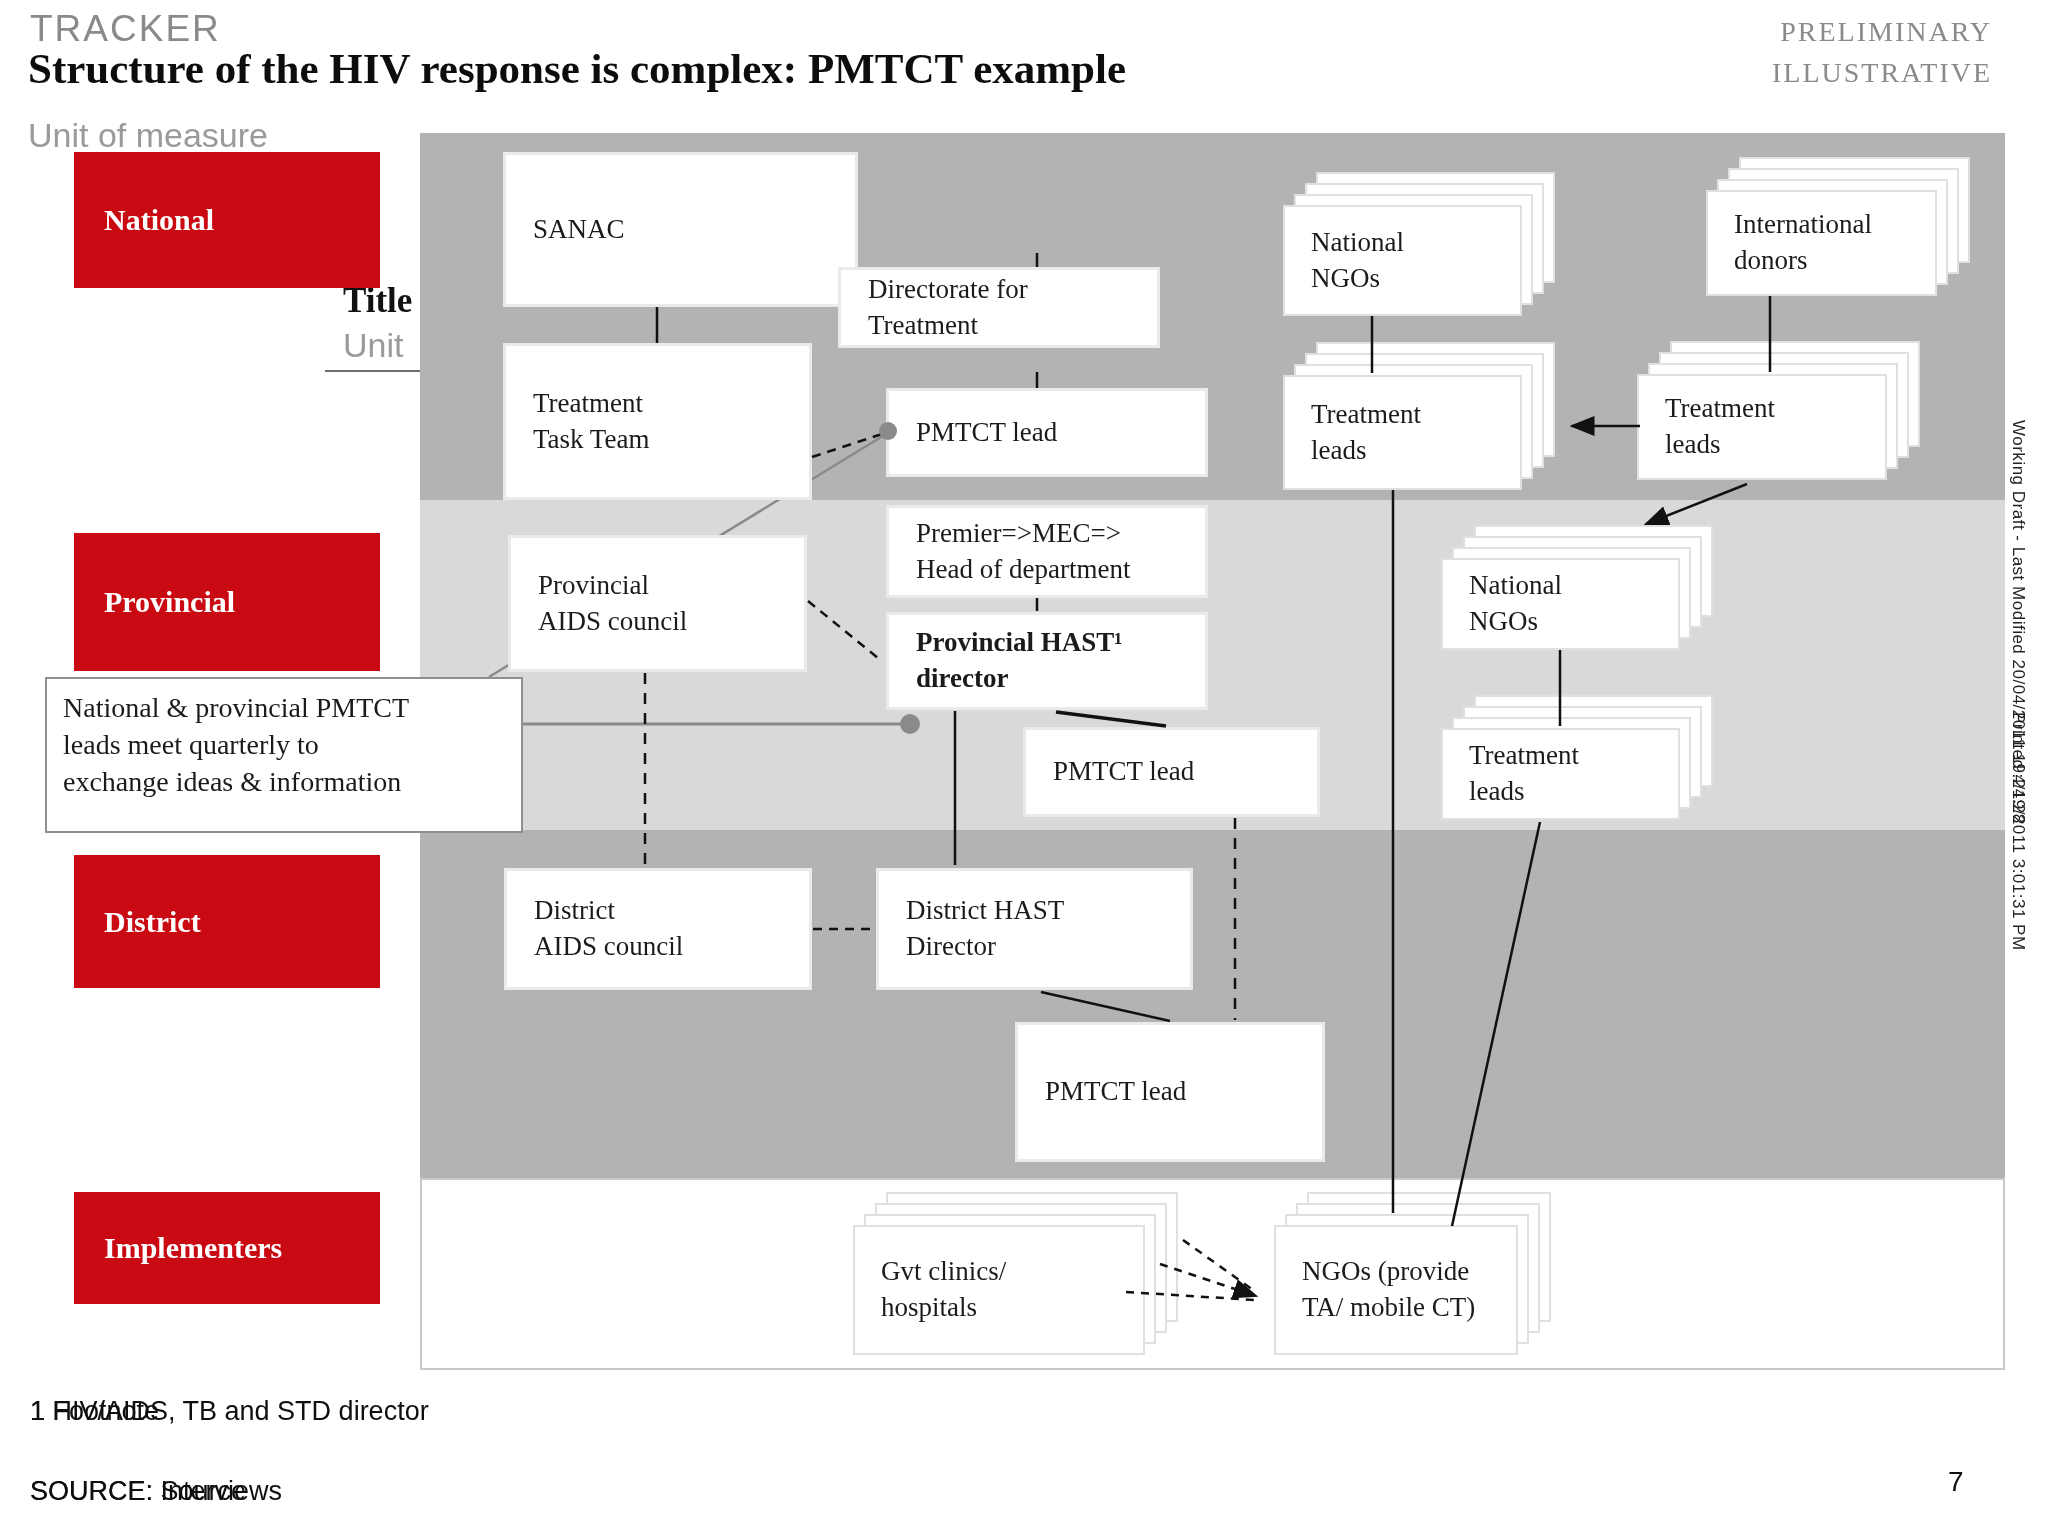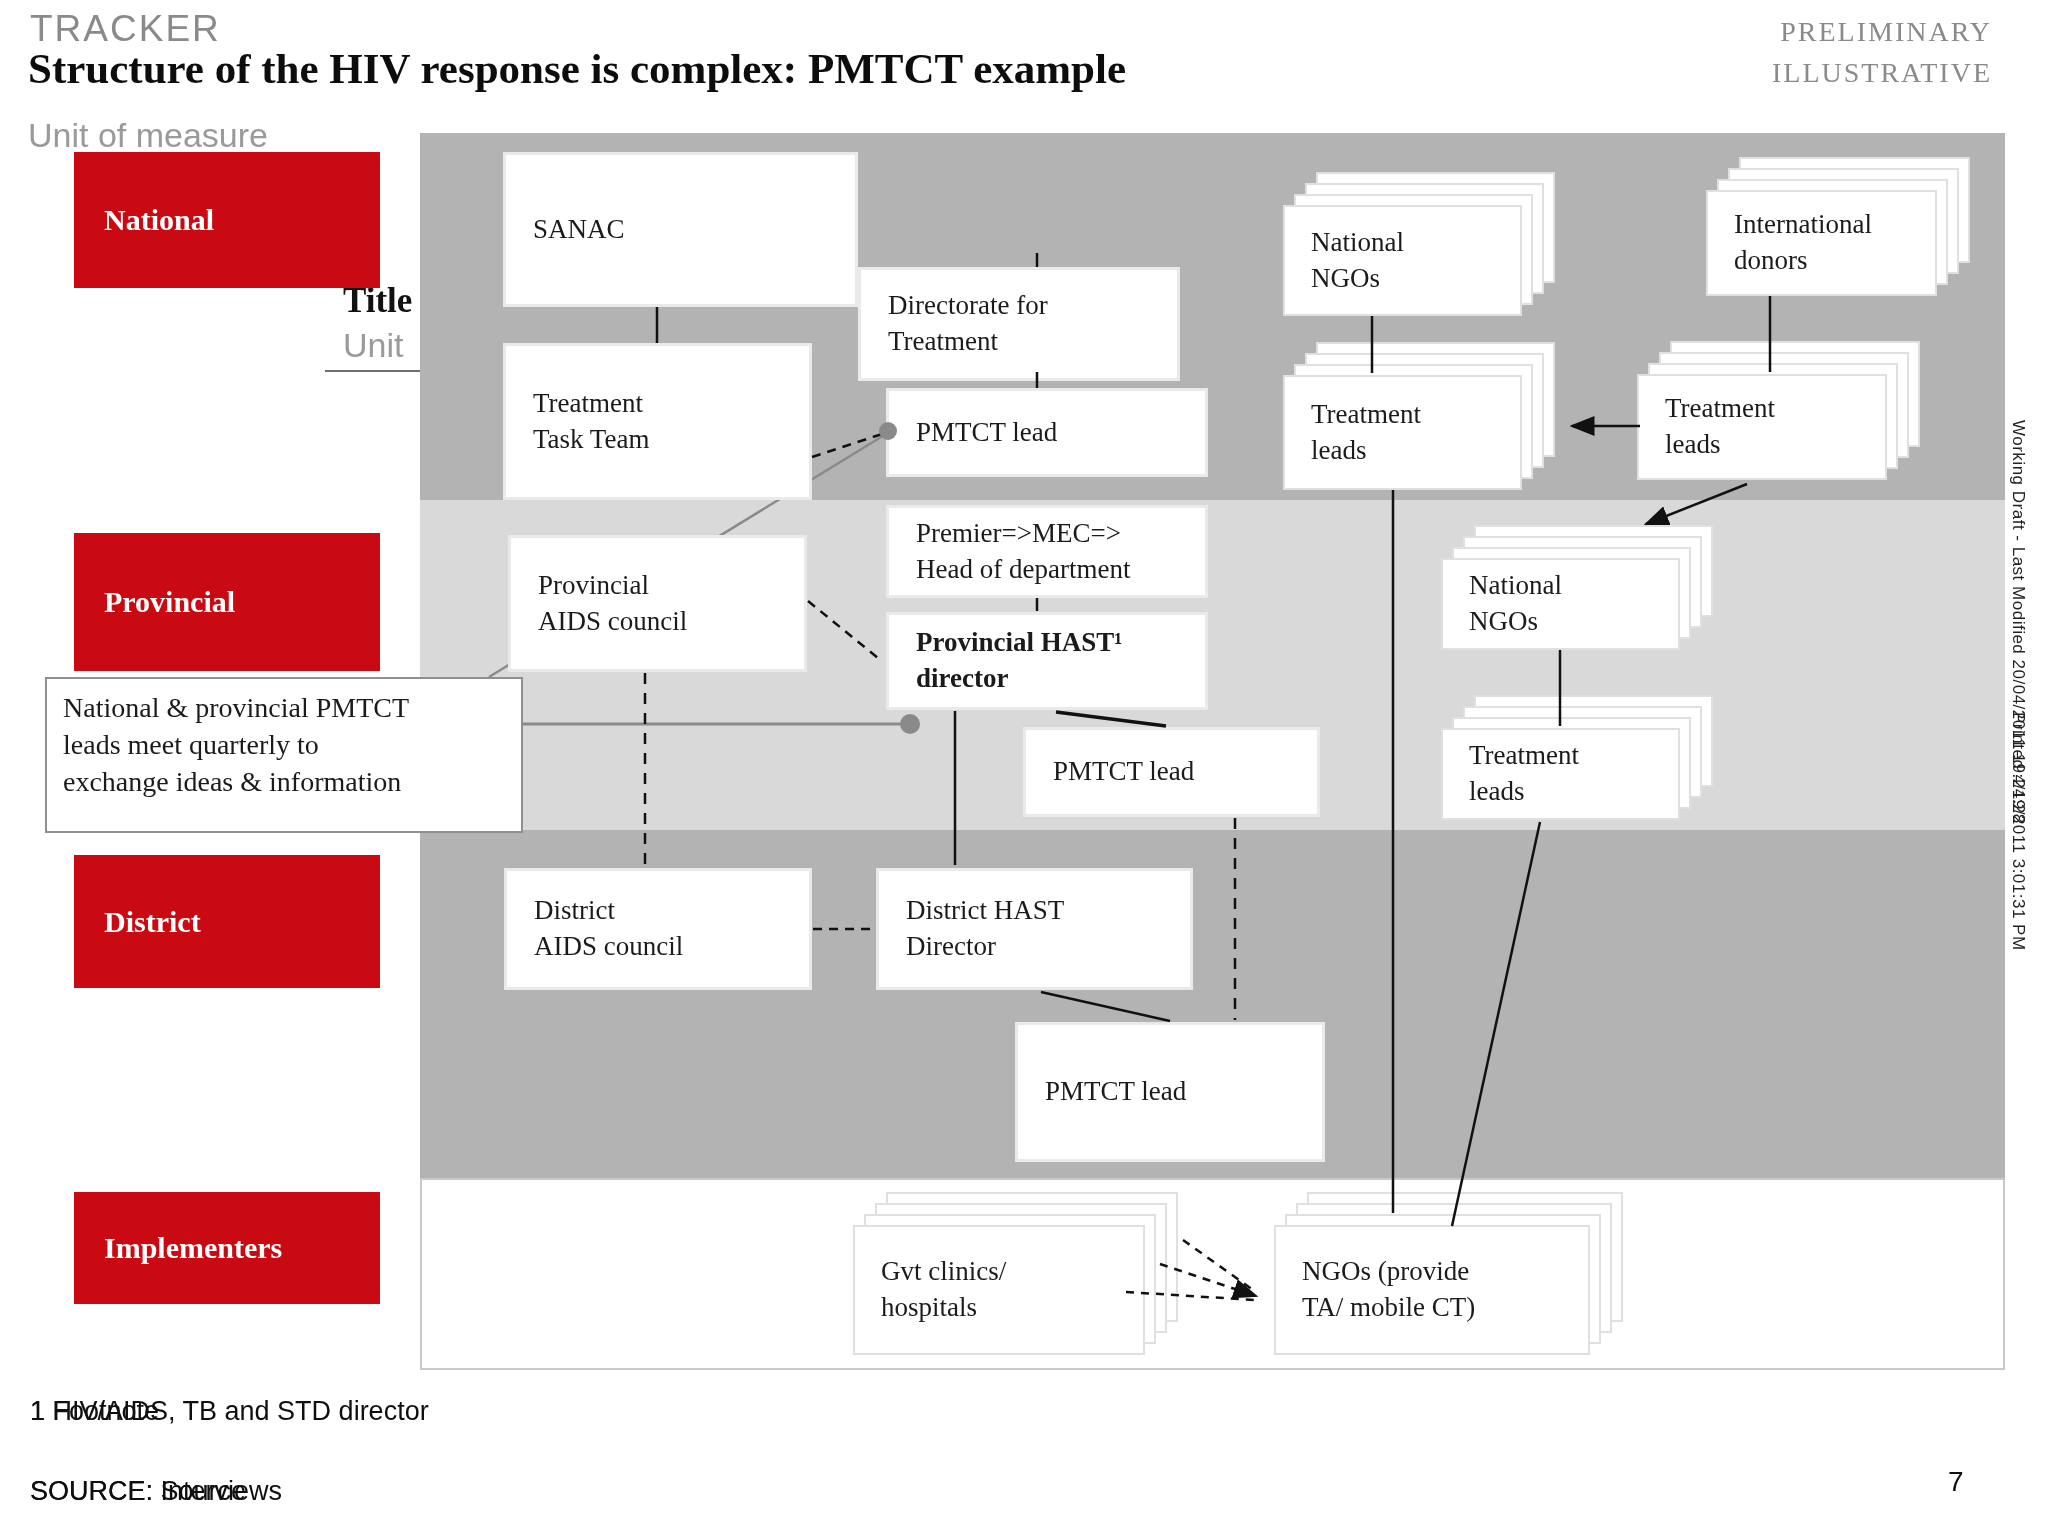--- a/index.html
+++ b/index.html
@@ -37,21 +37,21 @@
   #row-provincial{top:533px;height:138px;}
   #row-district{top:855px;height:133px;}
   #row-implementers{top:1192px;height:112px;}
 
   
   .box{position:absolute;background:#fff;border:3px solid #eaeaea;display:flex;align-items:center;
        padding-left:27px;font-size:27px;line-height:1.32;white-space:pre-line;z-index:5;}
   #box-sanac{left:503px;top:152px;width:355px;height:155px;}
   #box-ttt{left:503px;top:343px;width:309px;height:157px;}
   #box-dg{left:886px;top:148px;width:322px;height:105px;}
-  #box-directorate{left:858px;top:267px;width:322px;height:114px;align-items:center;}
+  #box-directorate{left:838px;top:267px;width:322px;height:81px;align-items:center;}
   #box-pmtct-nat{left:886px;top:388px;width:322px;height:89px;}
   #box-pac{left:508px;top:535px;width:299px;height:137px;}
   #box-premier{left:886px;top:505px;width:322px;height:93px;}
   #box-hast{left:886px;top:612px;width:322px;height:98px;font-weight:bold;}
   #box-pmtct-prov{left:1023px;top:727px;width:297px;height:90px;}
   #box-dac{left:504px;top:868px;width:308px;height:122px;}
   #box-dhast{left:876px;top:868px;width:317px;height:122px;}
   #box-pmtct-dist{left:1015px;top:1022px;width:310px;height:140px;}
 
   
@@ -62,21 +62,21 @@
   .stack .l3{left:11px;top:-11px;}
   .stack .l4{left:0;top:0;display:flex;align-items:center;padding-left:26px;
              font-size:27px;line-height:1.32;white-space:pre-line;}
   #stack-nngos-nat{left:1283px;top:205px;width:239px;height:111px;}
   #stack-tl-mid{left:1283px;top:375px;width:239px;height:115px;}
   #stack-intl{left:1706px;top:190px;width:231px;height:106px;padding-left:16px;}
   #stack-tl-right{left:1637px;top:374px;width:250px;height:106px;}
   #stack-nngos-prov{left:1441px;top:558px;width:239px;height:92px;}
   #stack-tl-prov{left:1441px;top:728px;width:239px;height:92px;}
   #stack-gvt{left:853px;top:1225px;width:292px;height:130px;}
-  #stack-ngos-impl{left:1274px;top:1225px;width:316px;height:130px;}
+  #stack-ngos-impl{left:1274px;top:1225px;width:244px;height:130px;}
 
   
   #callout{position:absolute;left:45px;top:677px;width:478px;height:156px;background:#fff;
         border:2px solid #8f8f8f;padding:10px 16px;font-size:28px;line-height:1.33;
         white-space:pre-line;z-index:7;}
 
   
   #svg-under{position:absolute;left:0;top:0;z-index:4;pointer-events:none;}
   #svg-over{position:absolute;left:0;top:0;z-index:8;pointer-events:none;}
 

